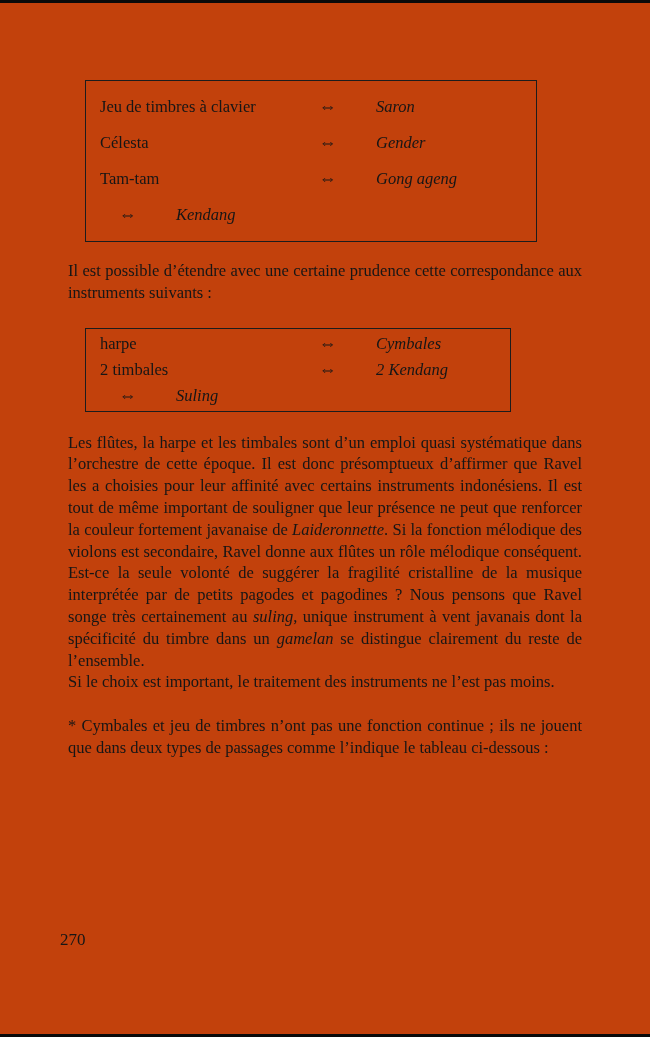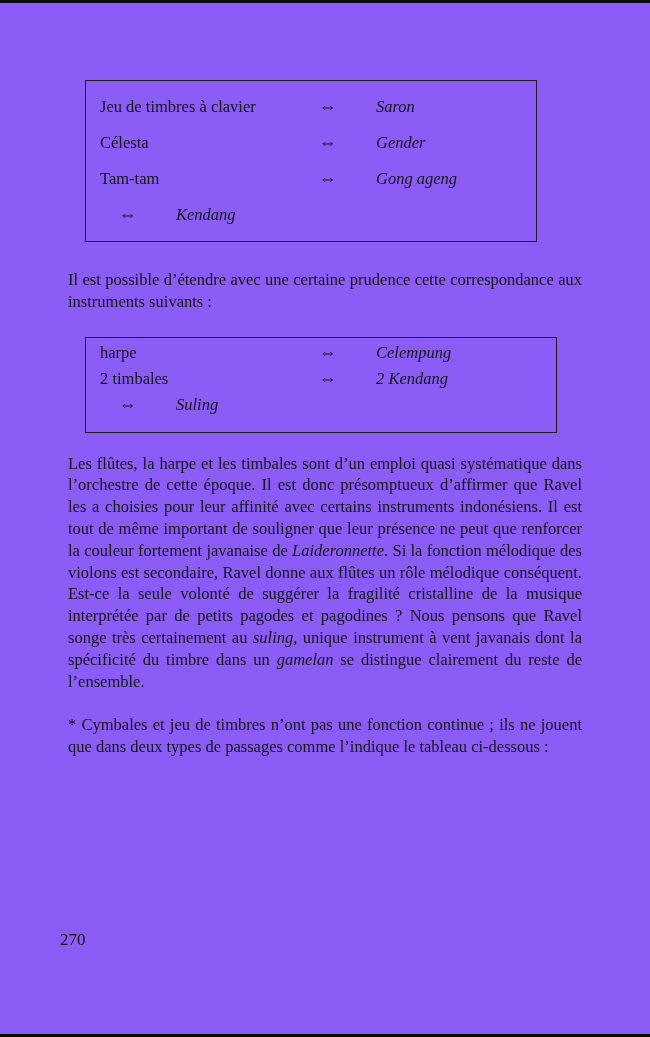--- a/index.html
+++ b/index.html
@@ -1,21 +1,21 @@
 <!DOCTYPE html>
 <html><head>
 <meta charset="utf-8">
 <style>
   * { box-sizing: border-box; }
   html, body { margin: 0; padding: 0; background: #e8e8e8; }
   .page {
     width: 650px;
     height: 1037px;
     margin: 0 auto;
-    background: #8b5cf6;
+    background: #c2410c;
     position: relative;
     overflow: hidden;
     font-family: "Liberation Serif", serif;
     color: #161616;
   }
   .scan-edge {
     position: absolute; left: 0; right: 0; height: 3px; background: #0a0a0a;
   }
   .scan-edge.top { top: 0; }
   .scan-edge.bottom { bottom: 0; }
@@ -25,32 +25,32 @@
     top: 80px;
     width: 514px;
     font-size: 16.5px;
     line-height: 21.8px;
   }
   .tbox {
     border: 1.6px solid #1c1c1c;
     margin-left: 17px;
   }
   .tbox1 { width: 452px; padding: 8px 0 8px 14px; }
-  .tbox2 { width: 472px; padding: 2px 0 14px 14px; margin-top: 24px; }
+  .tbox2 { width: 426px; padding: 2px 0 2px 14px; margin-top: 24px; }
   .trow { display: flex; align-items: center; }
   .tbox1 .trow { height: 36px; }
   .tbox2 .trow { height: 26px; }
   .tl { width: 200px; white-space: nowrap; }
   .ar { width: 55px; text-align: center; font-size: 18px; }
   .tr { margin-left: 21px; font-style: italic; white-space: nowrap; }
   .para {
     margin: 0;
     text-align: justify;
   }
-  .para.intro { margin-top: 27px; }
+  .para.intro { margin-top: 18px; }
   .para.main { margin-top: 20px; }
   .para.follow { margin-top: 0; }
   .para.footnote { margin-top: 22px; }
   .it { font-style: italic; }
   .pagenum {
     position: absolute;
     left: 60px;
     top: 930px;
     font-size: 17px;
   }
@@ -84,35 +84,36 @@
         <span class="tr">Kendang</span>
       </div>
     </div>
 
     <p class="para intro">Il est possible d’étendre avec une certaine prudence cette correspondance aux instruments suivants :</p>
 
     <div class="tbox tbox2">
       <div class="trow">
         <span class="tl">harpe</span>
         <span class="ar">⇔</span>
-        <span class="tr">Celempung</span>
+        <span class="tr">Cymbales</span>
       </div>
       <div class="trow">
         <span class="tl">2 timbales</span>
         <span class="ar">⇔</span>
         <span class="tr">2 Kendang</span>
       </div>
       <div class="trow">
         <span class="ar">⇔</span>
         <span class="tr">Suling</span>
       </div>
     </div>
 
     <p class="para main"><span>Les flûtes, la harpe et les timbales sont d’un emploi quasi systématique dans l’orchestre de cette époque. Il est donc présomptueux d’affirmer que Ravel les a choisies pour leur affinité avec certains instruments indonésiens. Il est tout de même important de souligner que leur présence ne peut que renforcer la couleur fortement javanaise de </span><span class="it">Laideronnette</span><span>. Si la fonction mélodique des violons est secondaire, Ravel donne aux flûtes un rôle mélodique conséquent. Est-ce la seule volonté de suggérer la fragilité cristalline de la musique interprétée par de petits pagodes et pagodines ? Nous pensons que Ravel songe très certainement au </span><span class="it">suling</span><span>, unique instrument à vent javanais dont la spécificité du timbre dans un </span><span class="it">gamelan</span><span> se distingue clairement du reste de l’ensemble.</span></p>
 
+    <p class="para follow">Si le choix est important, le traitement des instruments ne l’est pas moins.</p>
 
     <p class="para footnote">* Cymbales et jeu de timbres n’ont pas une fonction continue ; ils ne jouent que dans deux types de passages comme l’indique le tableau ci-dessous :</p>
 
   </div>
 
   <div class="pagenum">270</div>
   <div class="scan-edge bottom"></div>
 </div>
 
 </body></html>

